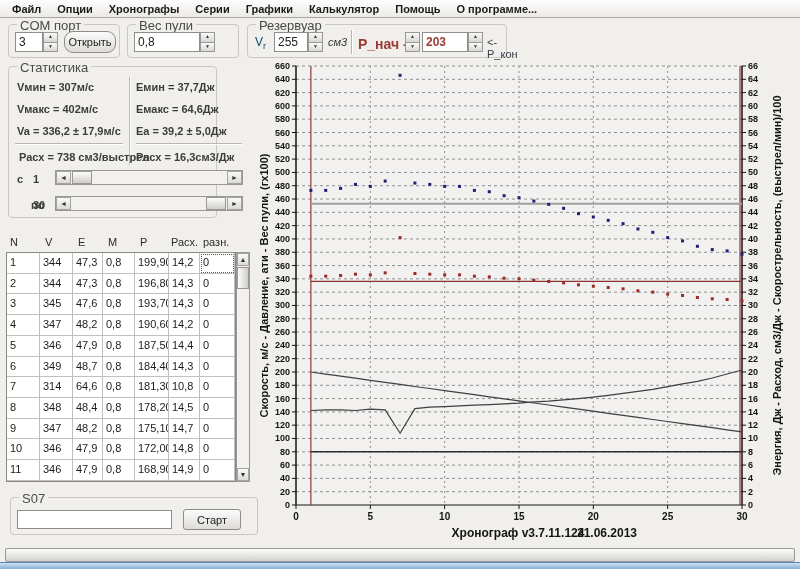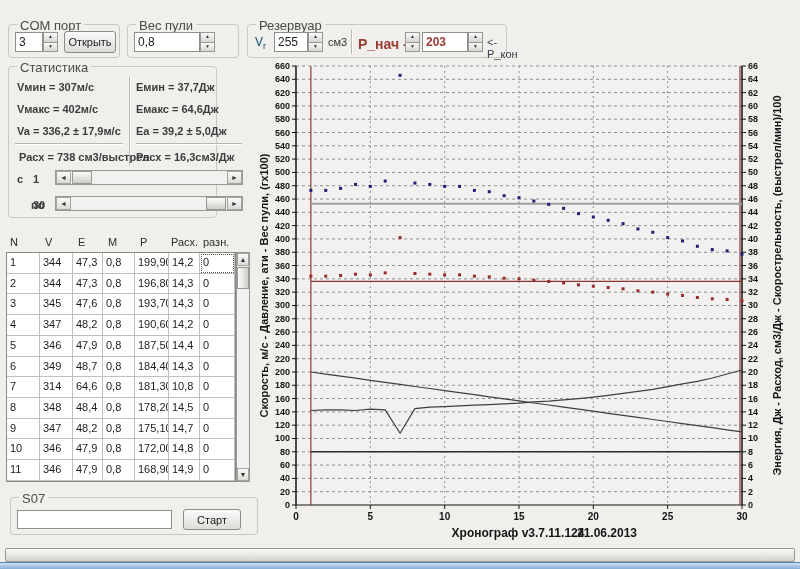--- a/index.html
+++ b/index.html
@@ -71,49 +71,59 @@
   .tick-label { font-size:9px; font-weight:700; }
   .xtick-label { font-size:10px; font-weight:700; }
   .axis-title { font-size:11px; font-weight:700; }
   .chart-title { font-size:12px; font-weight:700; }
 </style>
 </head>
 <body>
 
 <div class="window">
 
+  <div class="menubar" id="menubar">
+      <span class="menu-item">Файл</span>
+      <span class="menu-item">Опции</span>
+      <span class="menu-item">Хронографы</span>
+      <span class="menu-item">Серии</span>
+      <span class="menu-item">Графики</span>
+      <span class="menu-item">Калькулятор</span>
+      <span class="menu-item">Помощь</span>
+      <span class="menu-item">О программе...</span>
+    </div>
 
   <div class="group" style="left:8px;top:24px;width:112px;height:34px;">
     <span class="group-label">COM порт</span>
     <input class="edit" style="position: absolute; left: 6px; top: 7px; width: 28px;" value="3">
     <span class="spinbtns" style="position:absolute;left:34px;top:7px;">
       <span class="sb">▲</span>
       <span class="sb">▼</span>
     </span>
-    <button class="btn" style="position:absolute;left:55px;top:6px;width:52px;height:22px;">Открыть</button>
+    <button class="btn" style="position:absolute;left:55px;top:6px;width:52px;height:22px;border-radius:9px;">Открыть</button>
   </div>
 
   <div class="group" style="left:127px;top:24px;width:112px;height:34px;">
     <span class="group-label">Вес пули</span>
     <input class="edit" style="position: absolute; left: 6px; top: 7px; width: 66px;" value="0,8">
     <span class="spinbtns" style="position:absolute;left:72px;top:7px;">
       <span class="sb">▲</span>
       <span class="sb">▼</span>
     </span>
   </div>
 
   <div class="group" style="left:247px;top:24px;width:260px;height:34px;">
     <span class="group-label">Резервуар</span>
     <span style="position:absolute;left:7px;top:10px;font-size:12px;color:#0c4a6e;"><span>V</span><sub style="font-size:9px;">r</sub></span>
     <input class="edit" style="position: absolute; left: 26px; top: 7px; width: 34px;" value="255">
     <span class="spinbtns" style="position:absolute;left:60px;top:7px;">
       <span class="sb">▲</span>
       <span class="sb">▼</span>
     </span>
-    <span style="position:absolute;left:80px;top:11px;font-size:11px;color:#333;">см3</span>
+    <span style="position:absolute;left:80px;top:11px;font-size:11px;color:#333;font-style:italic;">см3</span>
     <div style="position:absolute;left:103px;top:5px;width:1px;height:24px;background:#b9b7b3;box-shadow:1px 0 0 #fff;"></div>
     <span class="maroon" style="position:absolute;left:110px;top:11px;font-size:14px;font-weight:700;">Р_нач -&gt;</span>
     <span class="spinbtns" style="position:absolute;left:157px;top:7px;">
       <span class="sb">▲</span>
       <span class="sb">▼</span>
     </span>
     <input class="edit maroon" style="position: absolute; left: 174px; top: 7px; width: 46px; font-weight: 700;" value="203">
     <span class="spinbtns" style="position:absolute;left:220px;top:7px;">
       <span class="sb">▲</span>
       <span class="sb">▼</span>

